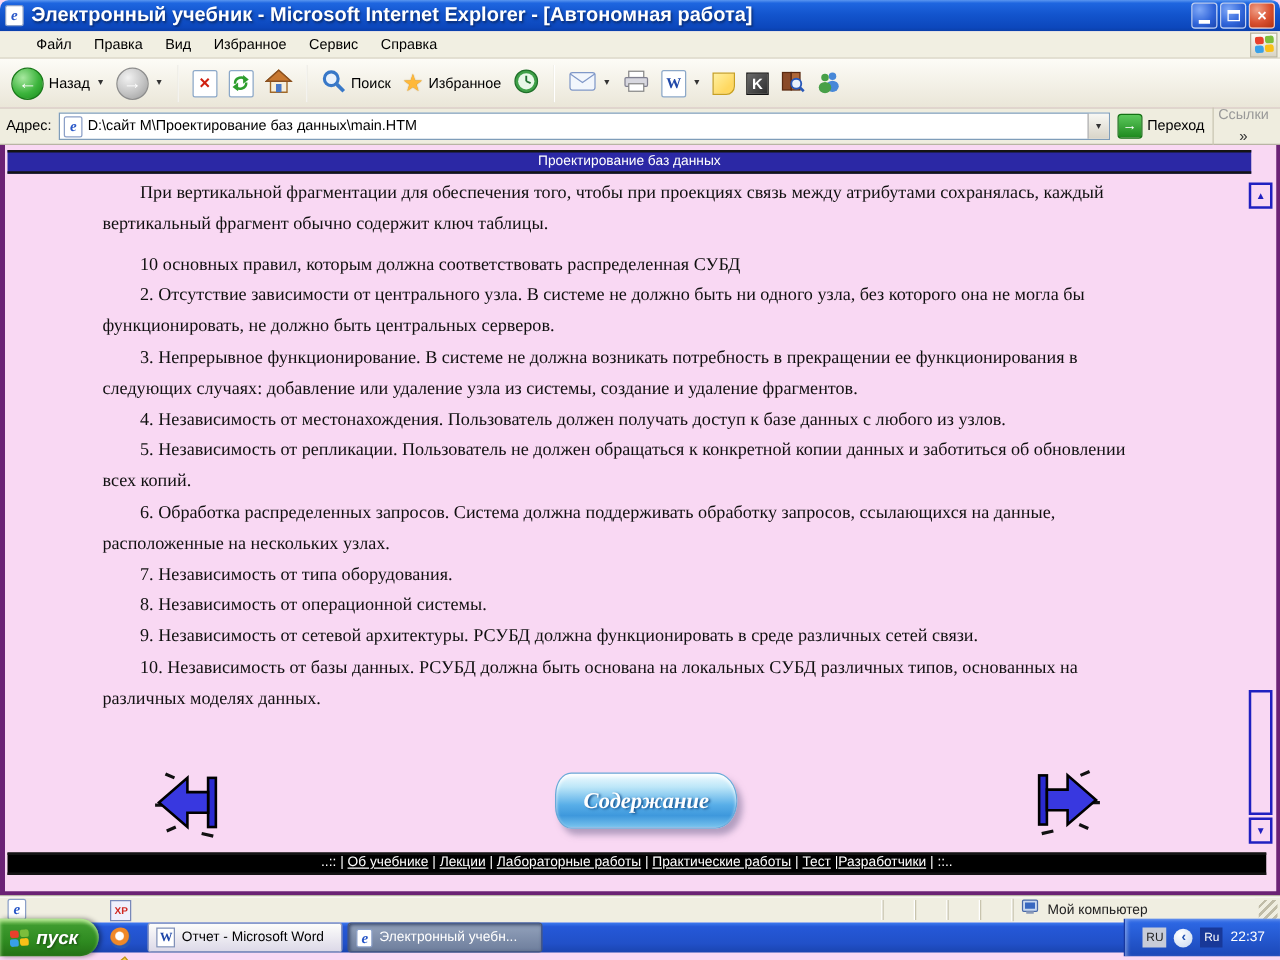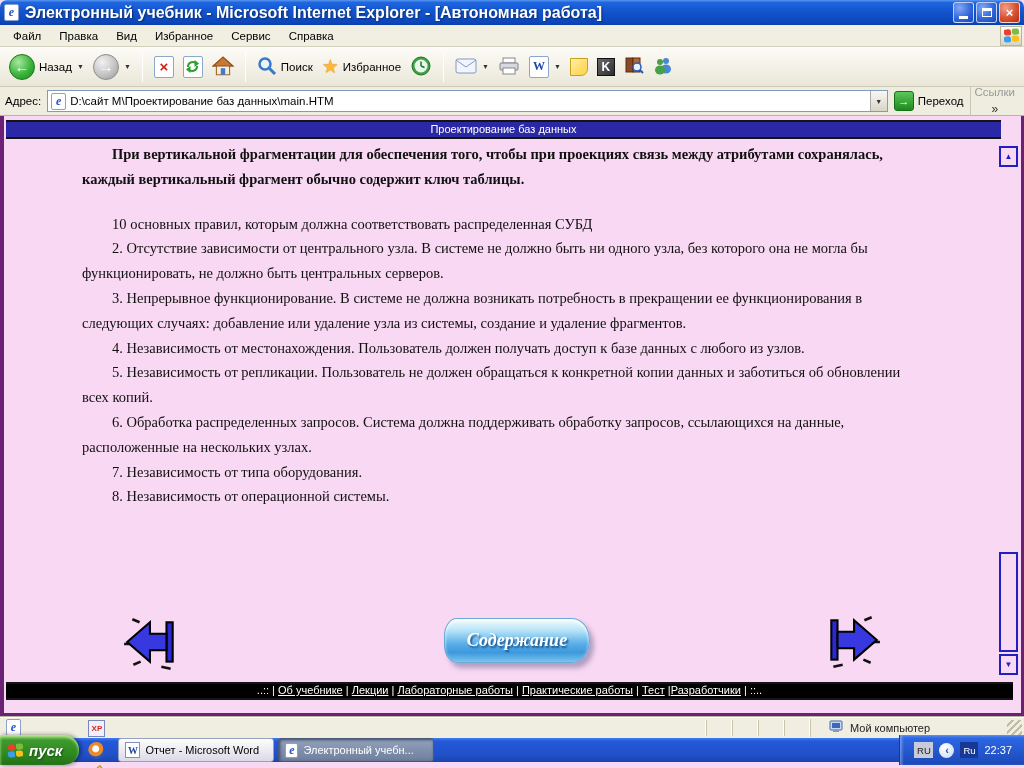--- a/index.html
+++ b/index.html
@@ -18,21 +18,21 @@
   .winbtns { display:flex; gap:2px; }
   .winbtn { width:21px; height:21px; border-radius:3px; border:1px solid rgba(255,255,255,.7);
     display:flex; align-items:center; justify-content:center; color:#fff; font-size:13px; font-weight:bold; }
   .btn-blue { background:radial-gradient(circle at 30% 25%,#7FA8F8,#2E63D8 60%,#1A46B0); }
   .btn-red  { background:radial-gradient(circle at 30% 25%,#F0A088,#D85030 55%,#B03010); }
   .glyph-min { width:9px; height:3px; background:#fff; margin-top:10px; }
   .glyph-max { width:10px; height:9px; border:1px solid #fff; border-top:3px solid #fff; }
 
   
   .menubar { position:absolute; top:25px; left:0; right:0; height:22px; background:#F1EFE2;
-    border-bottom:1px solid #D4D0BE; display:flex; align-items:center; padding-left:4px; font-size:11.5px; color:#000; }
+    border-bottom:1px solid #D4D0BE; display:flex; align-items:center; padding-left:20px; font-size:11.5px; color:#000; }
   .menu-item { padding:3px 9px; }
   .win-logo { margin-left:auto; margin-right:2px; width:22px; height:20px; background:linear-gradient(180deg,#FCFBF6,#D8D4C4);
     border:1px solid #B8B4A0; display:flex; align-items:center; justify-content:center; }
   .flag-grid { display:grid; grid-template-columns:7px 7px; grid-auto-rows:6px; gap:1px; transform:skewY(-6deg); }
   .flag-grid i { border-radius:1px 3px 1px 3px; }
   .fg-r{background:#E8402C}.fg-g{background:#7CBE3C}.fg-b{background:#38A0E8}.fg-y{background:#F8C018}
 
   
   .toolbar { position:absolute; top:47px; left:0; right:0; height:40px;
     background:linear-gradient(180deg,#FDFCF7,#EAE6D8); border-bottom:1px solid #CFCAB8;
@@ -69,21 +69,21 @@
 
   
   .content { position:absolute; top:116px; left:0; right:0; height:600px; background:#F9D8F3;
     border-left:4px solid #6B2275; border-right:3px solid #6B2275; border-bottom:3px solid #6B2275; overflow:hidden; }
   .banner { position:absolute; top:4px; left:2px; right:20px; height:19px; background:#2B28A5;
     border-top:2px solid #141414; border-bottom:2px solid #141414; color:#fff; text-align:center;
     font-size:11px; line-height:15px; }
   .textblock { position:absolute; top:26px; left:78px; right:106px;
     font-family:"Liberation Serif",serif; font-size:14.5px; line-height:24.8px; color:#101010; }
   .textblock p { text-indent:30px; }
-  .textblock p.gap { margin-bottom:20px;font-weight:bold; }
+  .textblock p.gap { margin-bottom:8px; }
 
   .nav-arrow { position:absolute; width:60px; height:58px; cursor:pointer; }
   .nav-left-arrow  { left:118px; top:498px; }
   .nav-right-arrow { left:818px; top:496px; transform:scaleX(-1); }
   .contents-btn { position:absolute; left:440px; top:502px; width:146px; height:45px; cursor:pointer;
     border-radius:16px 22px 22px 16px / 22px 28px 28px 22px;
     background:linear-gradient(180deg,#F2FBFF 0%,#BCE6F8 25%,#58AEE8 58%,#3E98DC 78%,#7AC4EE 100%);
     border:1px solid #6AAAD8; box-shadow:4px 5px 5px rgba(120,110,150,.55), inset 0 2px 3px rgba(255,255,255,.9);
     color:#fff; font-family:"Liberation Serif",serif; font-style:italic; font-weight:bold; font-size:18px;
     display:flex; align-items:center; justify-content:center; text-shadow:1.5px 1.5px 2px #14508C; }
@@ -99,21 +99,21 @@
   .scroll-down { top:538px; }
   .scroll-thumb { position:absolute; right:3px; top:436px; width:19px; height:100px; border:2px solid #2020C0; background:#F9D8F3; cursor:grab; }
 
   
   .statusbar { position:absolute; top:716px; left:0; right:0; height:22px; background:#F0EEE1;
     border-top:1px solid #B8B4A4; box-shadow:inset 0 1px 0 #fff; display:flex; align-items:center;
     font-size:11px; color:#222; padding:0 2px; }
   .status-left { flex:1; display:flex; align-items:center; gap:4px; padding-left:4px; }
   .status-pane { width:26px; height:16px; border-left:1px solid #C8C4AE; box-shadow:-1px 0 0 #fff; }
   .status-zone { width:195px; height:18px; display:flex; align-items:center; gap:5px;
-    border-left:1px solid #C8C4AE; box-shadow:-1px 0 0 #fff; padding-left:18px; }
+    border-left:1px solid #C8C4AE; box-shadow:-1px 0 0 #fff; padding-left:6px; }
   .grip { width:15px; height:15px; margin-left:2px;
     background:repeating-linear-gradient(135deg,transparent 0 3px,#C0BCA8 3px 5px); }
 
   
   .taskbar { position:absolute; top:738px; left:0; right:0; height:24px;
     background:linear-gradient(180deg,#3E7CF0 0%,#2558D8 14%,#2150C8 70%,#1A44B0 100%);
     display:flex; align-items:center; color:#fff; }
   .start-btn { height:30px; border-radius:0 15px 15px 0; padding:0 17px 0 8px;
     background:linear-gradient(180deg,#7CC45C 0%,#3E9A2E 18%,#2E8A20 62%,#247016 100%);
     display:flex; align-items:center; gap:6px; font-weight:bold; font-style:italic; font-size:15px;
@@ -313,20 +313,22 @@
     <div class="textblock">
       <p class="gap">При вертикальной фрагментации для обеспечения того, чтобы при проекциях связь между атрибутами сохранялась, каждый вертикальный фрагмент обычно содержит ключ таблицы.</p>
       <p>10 основных правил, которым должна соответствовать распределенная СУБД</p>
       <p>2. Отсутствие зависимости от центрального узла. В системе не должно быть ни одного узла, без которого она не могла бы функционировать, не должно быть центральных серверов.</p>
       <p>3. Непрерывное функционирование. В системе не должна возникать потребность в прекращении ее функционирования в следующих случаях: добавление или удаление узла из системы, создание и удаление фрагментов.</p>
       <p>4. Независимость от местонахождения. Пользователь должен получать доступ к базе данных с любого из узлов.</p>
       <p>5. Независимость от репликации. Пользователь не должен обращаться к конкретной копии данных и заботиться об обновлении всех копий.</p>
       <p>6. Обработка распределенных запросов. Система должна поддерживать обработку запросов, ссылающихся на данные, расположенные на нескольких узлах.</p>
       <p>7. Независимость от типа оборудования.</p>
       <p>8. Независимость от операционной системы.</p>
+      <p>9. Независимость от сетевой архитектуры. РСУБД должна функционировать в среде различных сетей связи.</p>
+      <p>10. Независимость от базы данных. РСУБД должна быть основана на локальных СУБД различных типов, основанных на различных моделях данных.</p>
     </div>
 
     <div class="nav-arrow nav-left-arrow">
       <svg width="60" height="58" viewBox="0 0 58 56">
         <path d="M10 5 l7 3 M2 29 l7 0 M11 49 l7 -3 M38 51 l9 2" stroke="#111" stroke-width="2.5" fill="none"></path>
         <rect x="43" y="8" width="6" height="38" fill="#2A2AD0" stroke="#000" stroke-width="2"></rect>
         <polygon points="5,27 27,8 27,19 43,19 43,35 27,35 27,46" fill="#3838E0" stroke="#000" stroke-width="2"></polygon>
       </svg>
     </div>
 

